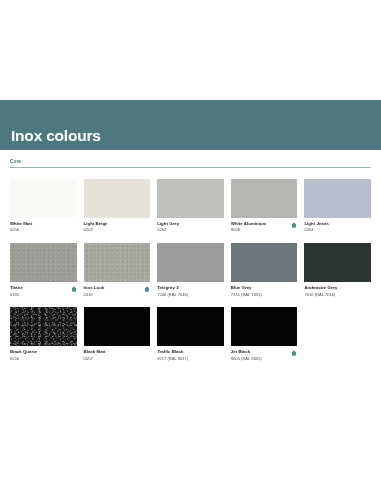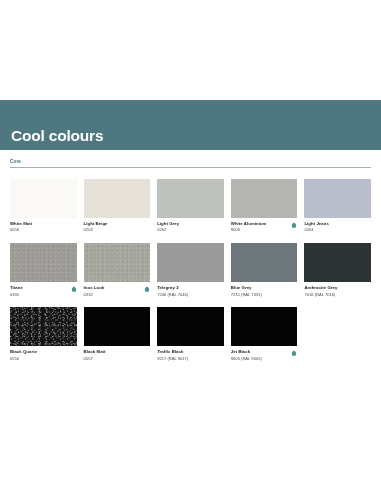--- a/index.html
+++ b/index.html
@@ -123,21 +123,21 @@
   .eco-icon svg { display: block; width: 100%; height: 100%; }
 </style>
 </head>
 <body>
 
 <div class="page">
 
   <div class="top-margin"></div>
 
   <div class="header-band" style="background: rgb(79, 119, 128);">
-    <div class="header-title">Cool colours</div>
+    <div class="header-title">Inox colours</div>
   </div>
 
   <div class="section-wrap">
     <div class="section-label">Core</div>
     <div class="section-rule" style="background: rgb(157, 179, 184);"></div>
   </div>
 
   <div class="grid">
       <div class="cell">
         <div class="swatch">

